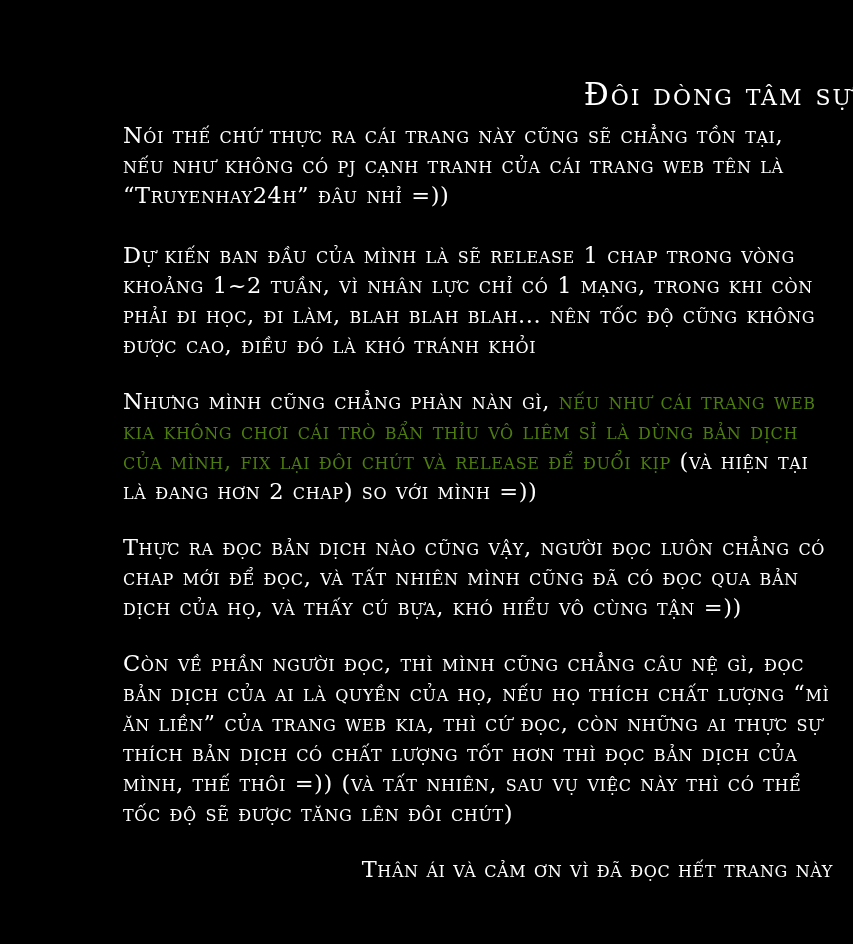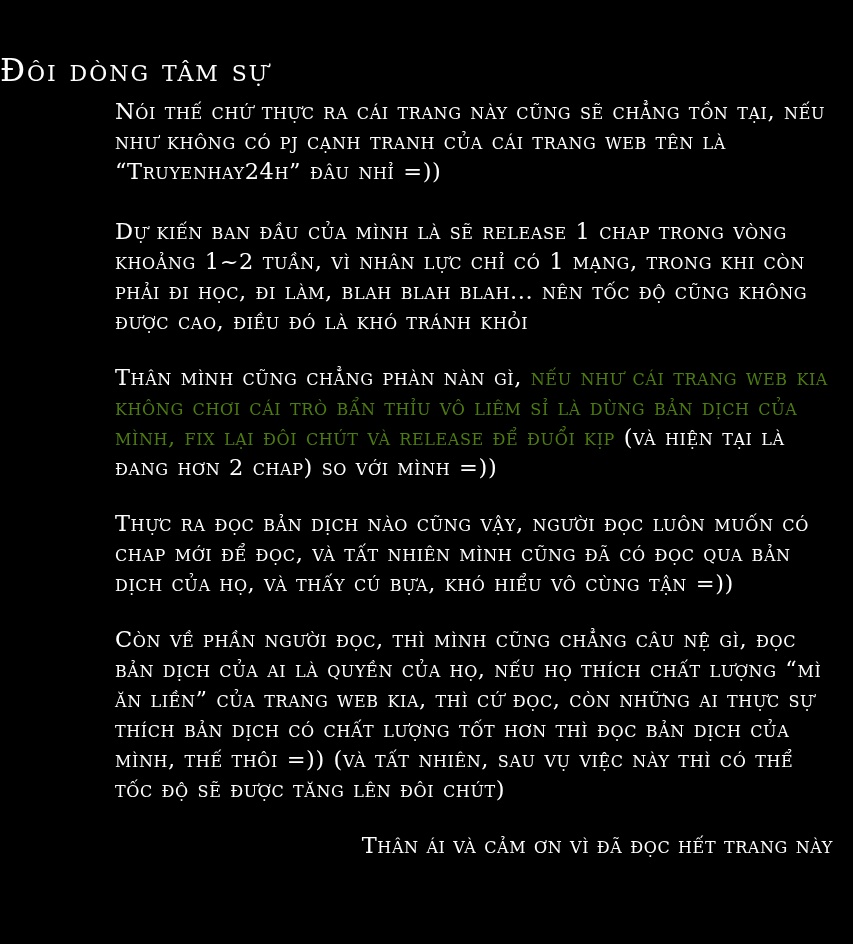--- a/index.html
+++ b/index.html
@@ -9,39 +9,39 @@
   }
   .page {
     position: relative;
     width: 853px;
     height: 944px;
     background: #000000;
     overflow: hidden;
     font-family: "Liberation Serif", serif;
   }
   .title {
-    text-align: left;
+    text-align: right;
     color: #ffffff;
     font-size: 31px;
     letter-spacing: 2px;
     font-variant: small-caps;
-    margin: 52px 0 8px 0;
+    margin: 76px 0 8px 0;
     font-family: "DejaVu Serif", serif;
     font-weight: normal;
   }
   .body-block {
     padding: 0 22px 0 115px;
   }
   p.para {
     color: #ffffff;
     font-size: 22.5px;
     line-height: 30px;
     font-variant: small-caps;
     letter-spacing: 0.6px;
-    margin: 0 0 26px 0;
+    margin: 0 0 26px 8px;
     font-family: "DejaVu Serif", serif;
     word-spacing: 1px;
   }
   p.para.first {
     margin-bottom: 30px;
   }
   .red {
     color: #4d7c0f;
   }
   .closing {
@@ -62,23 +62,23 @@
 <div class="page">
 
   <h1 class="title">Đôi dòng tâm sự</h1>
 
   <div class="body-block">
 
     <p class="para first">Nói thế chứ thực ra cái trang này cũng sẽ chẳng tồn tại, nếu như không có pj cạnh tranh của cái trang web tên là “Truyenhay24h” đâu nhỉ =))</p>
 
     <p class="para">Dự kiến ban đầu của mình là sẽ release 1 chap trong vòng khoảng 1~2 tuần, vì nhân lực chỉ có 1 mạng, trong khi còn phải đi học, đi làm, blah blah blah... nên tốc độ cũng không được cao, điều đó là khó tránh khỏi</p>
 
-    <p class="para"><span>Thân mình cũng chẳng phàn nàn gì, </span><span class="red">nếu như cái trang web kia không chơi cái trò bẩn thỉu vô liêm sỉ là dùng bản dịch của mình, fix lại đôi chút và release để đuổi kịp</span><span> (và hiện tại là đang hơn 2 chap) so với mình =))</span></p>
+    <p class="para"><span>Nhưng mình cũng chẳng phàn nàn gì, </span><span class="red">nếu như cái trang web kia không chơi cái trò bẩn thỉu vô liêm sỉ là dùng bản dịch của mình, fix lại đôi chút và release để đuổi kịp</span><span> (và hiện tại là đang hơn 2 chap) so với mình =))</span></p>
 
-    <p class="para">Thực ra đọc bản dịch nào cũng vậy, người đọc luôn muốn có chap mới để đọc, và tất nhiên mình cũng đã có đọc qua bản dịch của họ, và thấy cú bựa, khó hiểu vô cùng tận =))</p>
+    <p class="para">Thực ra đọc bản dịch nào cũng vậy, người đọc luôn chẳng có chap mới để đọc, và tất nhiên mình cũng đã có đọc qua bản dịch của họ, và thấy cú bựa, khó hiểu vô cùng tận =))</p>
 
     <p class="para">Còn về phần người đọc, thì mình cũng chẳng câu nệ gì, đọc bản dịch của ai là quyền của họ, nếu họ thích chất lượng “mì ăn liền” của trang web kia, thì cứ đọc, còn những ai thực sự thích bản dịch có chất lượng tốt hơn thì đọc bản dịch của mình, thế thôi =)) (và tất nhiên, sau vụ việc này thì có thể tốc độ sẽ được tăng lên đôi chút)</p>
 
   </div>
 
   <div class="closing">Thân ái và cảm ơn vì đã đọc hết trang này</div>
 
 </div>
 
 </body></html>

